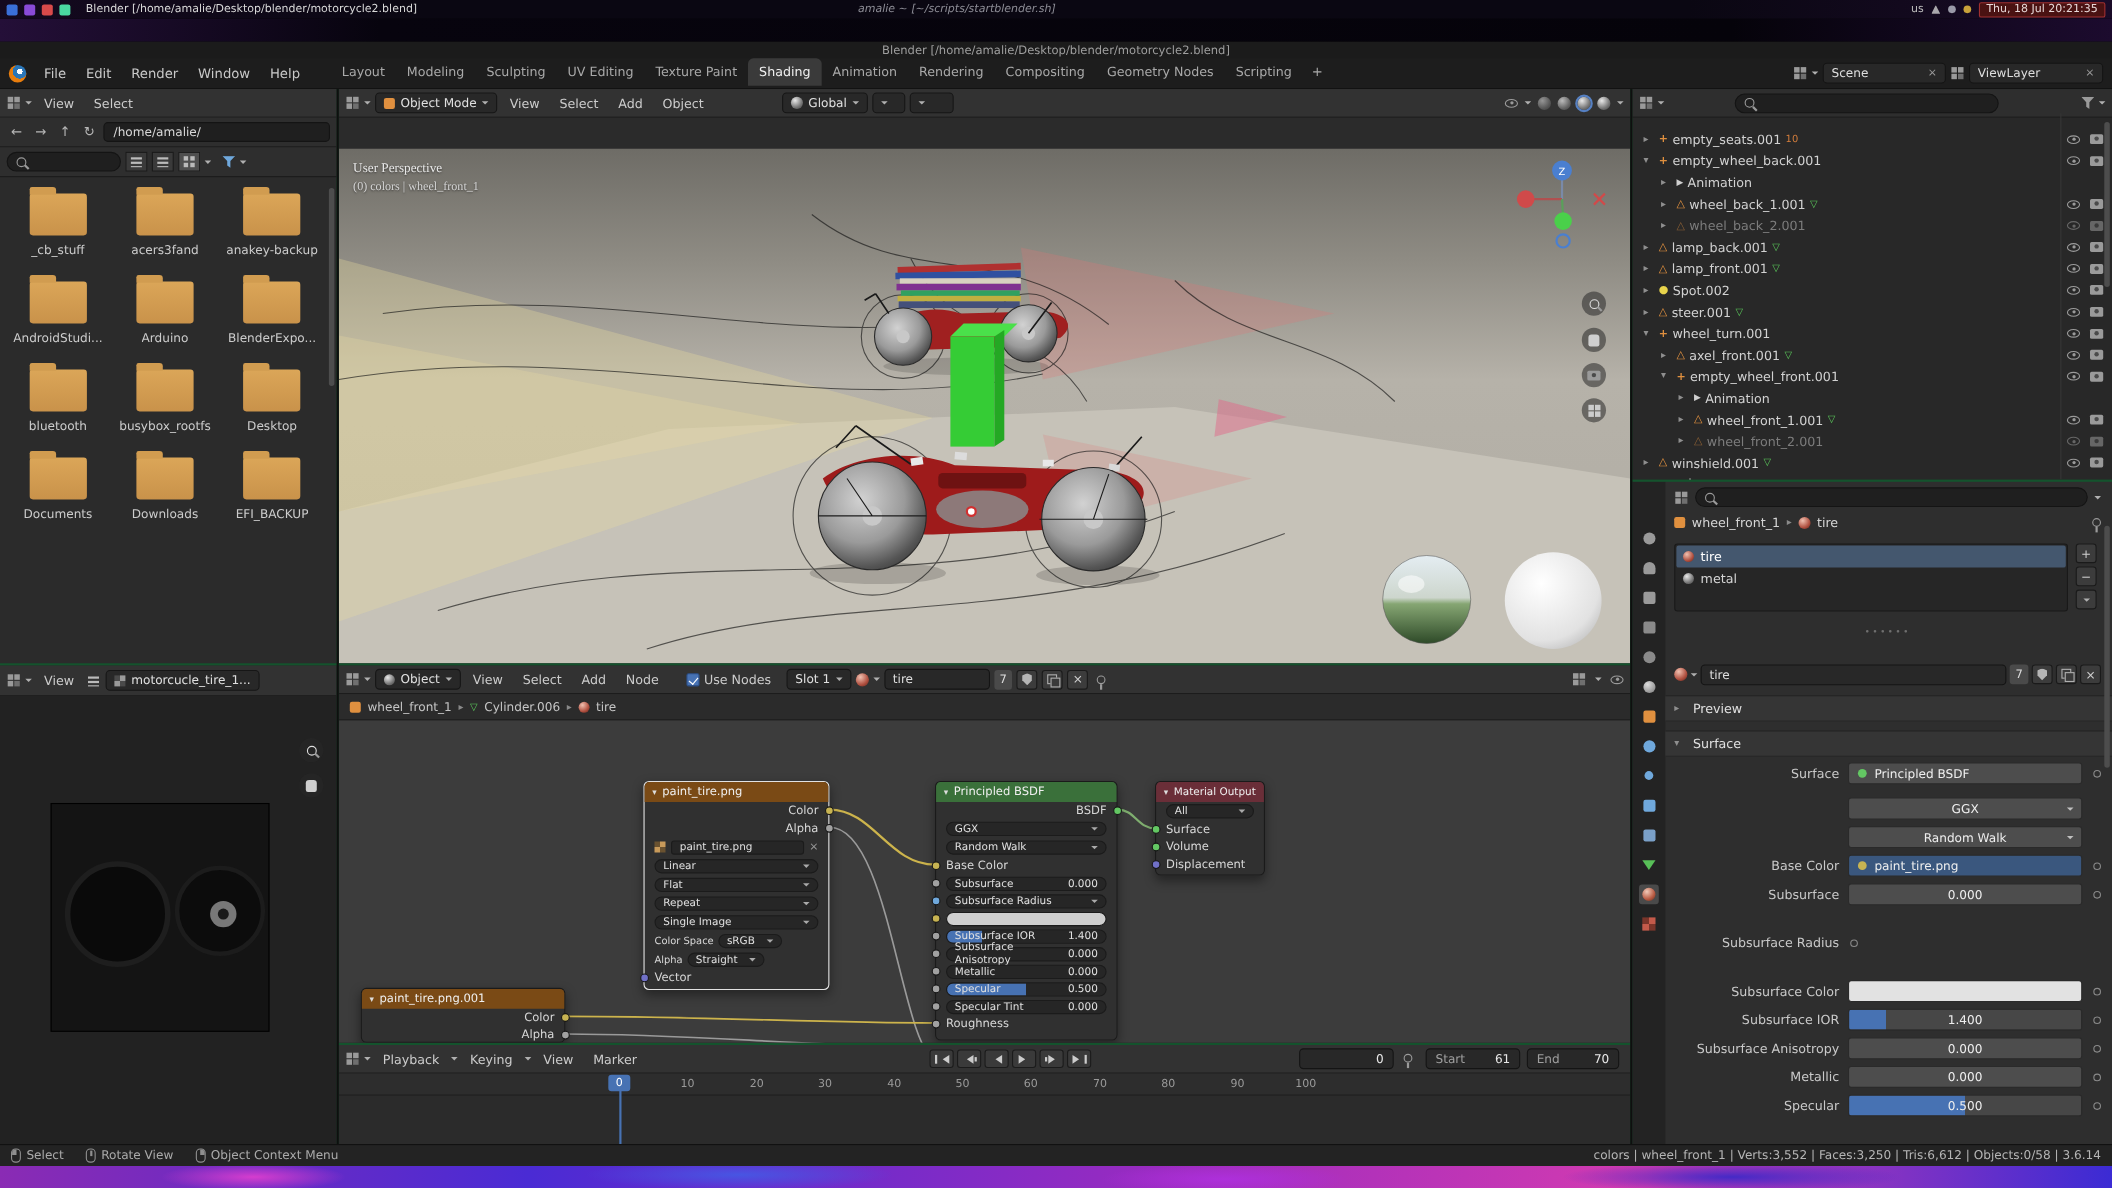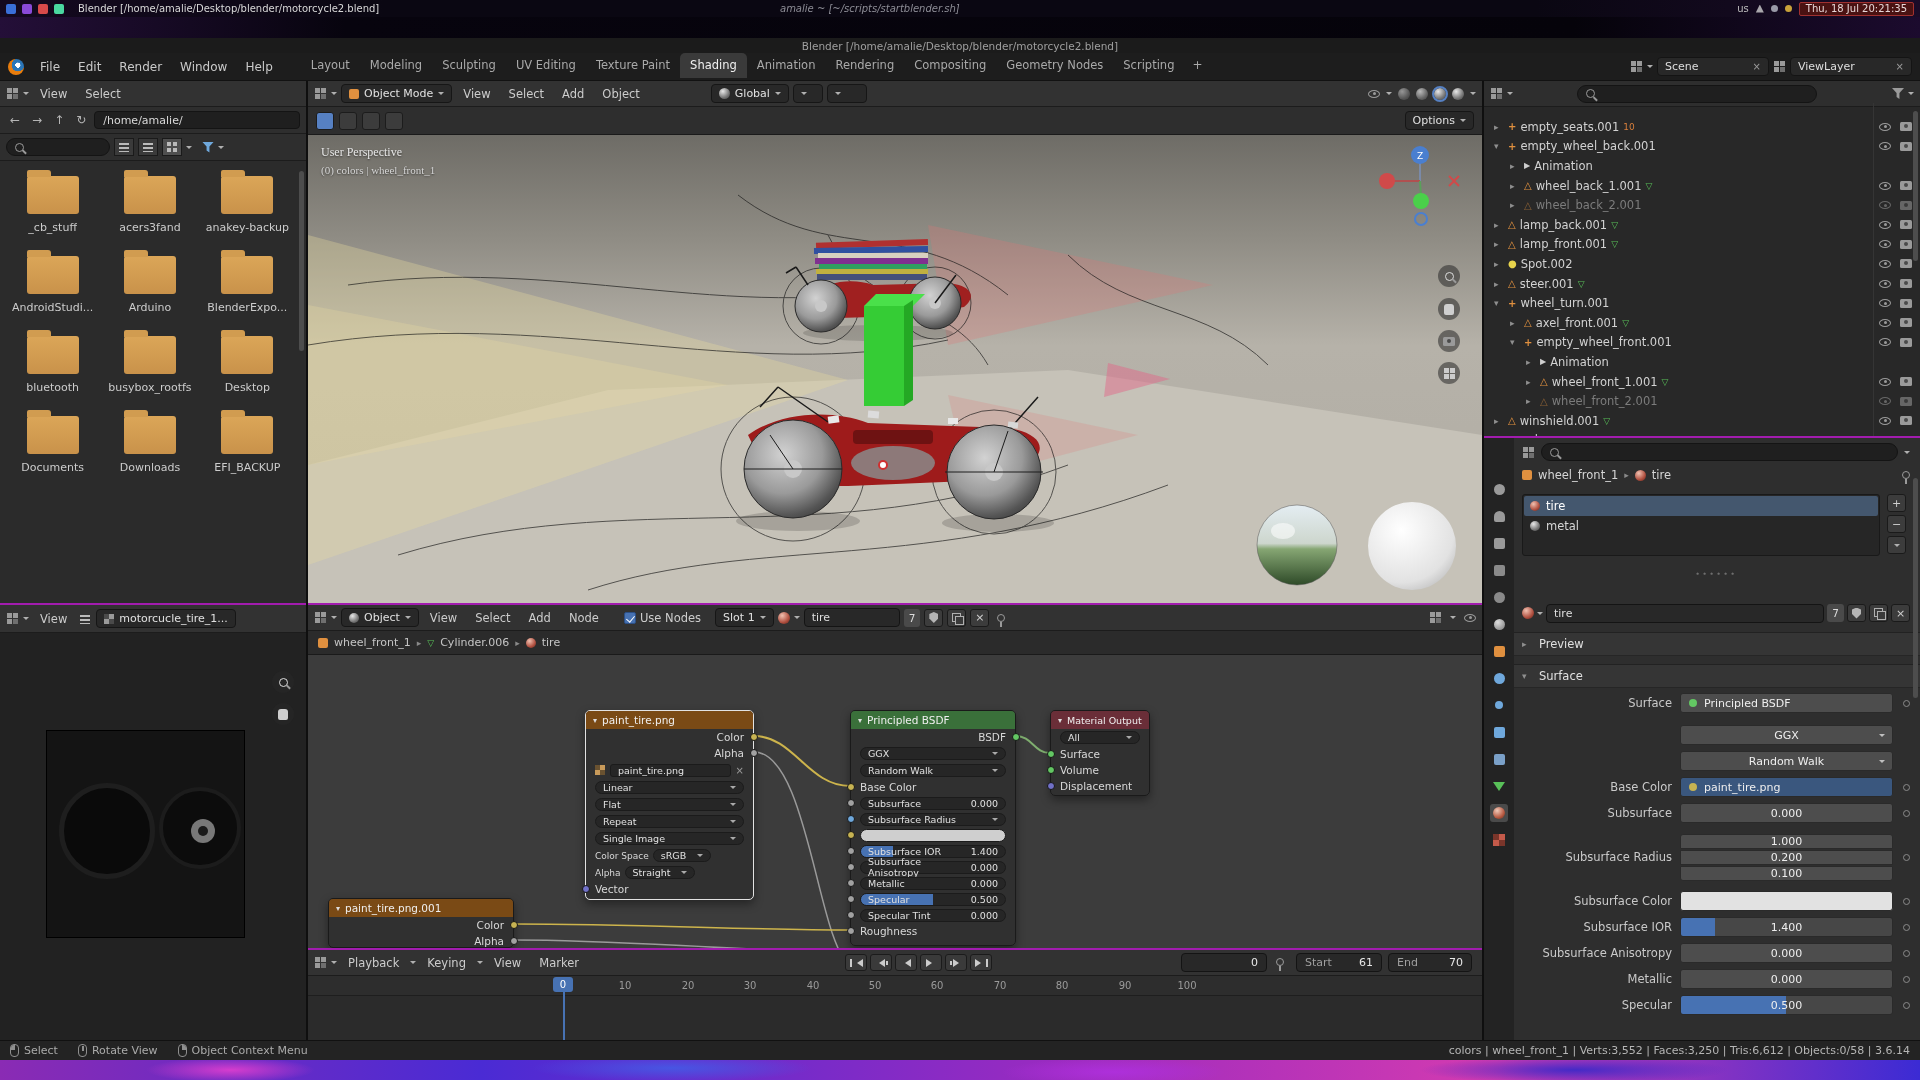--- a/index.html
+++ b/index.html
@@ -266,21 +266,21 @@
         <span class="x-glyph" style="margin-left:auto">×</span>
       </div>
       <span class="grid-ico"></span>
       <div class="tb-field" style="width:122px">
         <span>ViewLayer</span>
         <span class="x-glyph" style="margin-left:auto">×</span>
       </div>
     </div>
   </div>
 
-  <div class="abs" id="bl-main" style="left:0; top:43px; width:1920px; height:959px; background:#a21caf;">
+  <div class="abs" id="bl-main" style="left:0; top:43px; width:1920px; height:959px; background:#14532d;">
 
     <div class="panel" style="left:0; top:0; width:306px; height:522px;">
       <div class="ed-header">
         <span class="grid-ico"></span>
         <span class="caret"></span>
         <span class="hmenu">View</span>
         <span class="hmenu">Select</span>
       </div>
       <div class="fb-row2">
         <span class="nav-btn">←</span>
@@ -383,30 +383,20 @@
         <span class="pill" style="width:40px">
             <span class="caret"></span>
           </span>
         <div style="margin-left:auto; display:flex; gap:6px; align-items:center;">
           <span class="i-eye"></span>
           <span class="caret"></span>
           <span class="sphere-ico" style="opacity:.55"></span>
           <span class="sphere-ico" style="opacity:.75"></span>
           <span class="sphere-ico" style="outline:2px solid #5680c2; border-radius:50%"></span>
           <span class="sphere-ico"></span>
-          <span class="caret"></span>
-        </div>
-      </div>
-      <div id="vp-toolrow">
-        <span class="tool-sq active"></span>
-        <span class="tool-sq"></span>
-        <span class="tool-sq"></span>
-        <span class="tool-sq"></span>
-        <div class="pill" id="vp-options" style="position:static; margin-left:auto">
-          <span>Options</span>
           <span class="caret"></span>
         </div>
       </div>
 
       <svg id="vp-canvas" viewBox="0 0 1174 468" preserveAspectRatio="none">
         <defs>
           <linearGradient id="bgG" x1="0" y1="0" x2="0" y2="1">
             <stop offset="0" stop-color="#6e6c66"></stop>
               <stop offset=".22" stop-color="#8f8c84"></stop>
             <stop offset=".45" stop-color="#b6b2a9"></stop>
@@ -834,31 +824,20 @@
         </div>
         <div class="prow">
           <span class="lbl">Subsurface</span>
           <div class="wid">
               <span>0.000</span>
             </div>
           <span class="dot-kf"></span>
         </div>
         <div class="prow" style="height:58px">
           <span class="lbl">Subsurface Radius</span>
-          <div class="stack3">
-            <div class="wid">
-                <span>1.000</span>
-              </div>
-            <div class="wid">
-                <span>0.200</span>
-              </div>
-            <div class="wid">
-                <span>0.100</span>
-              </div>
-          </div>
           <span class="dot-kf"></span>
         </div>
         <div class="prow">
           <span class="lbl">Subsurface Color</span>
           <div class="swatch"></div>
           <span class="dot-kf"></span>
         </div>
         <div class="prow">
           <span class="lbl">Subsurface IOR</span>
           <div class="wid" style="background:linear-gradient(90deg,#4772b3 0 16%,#474747 16%)">

